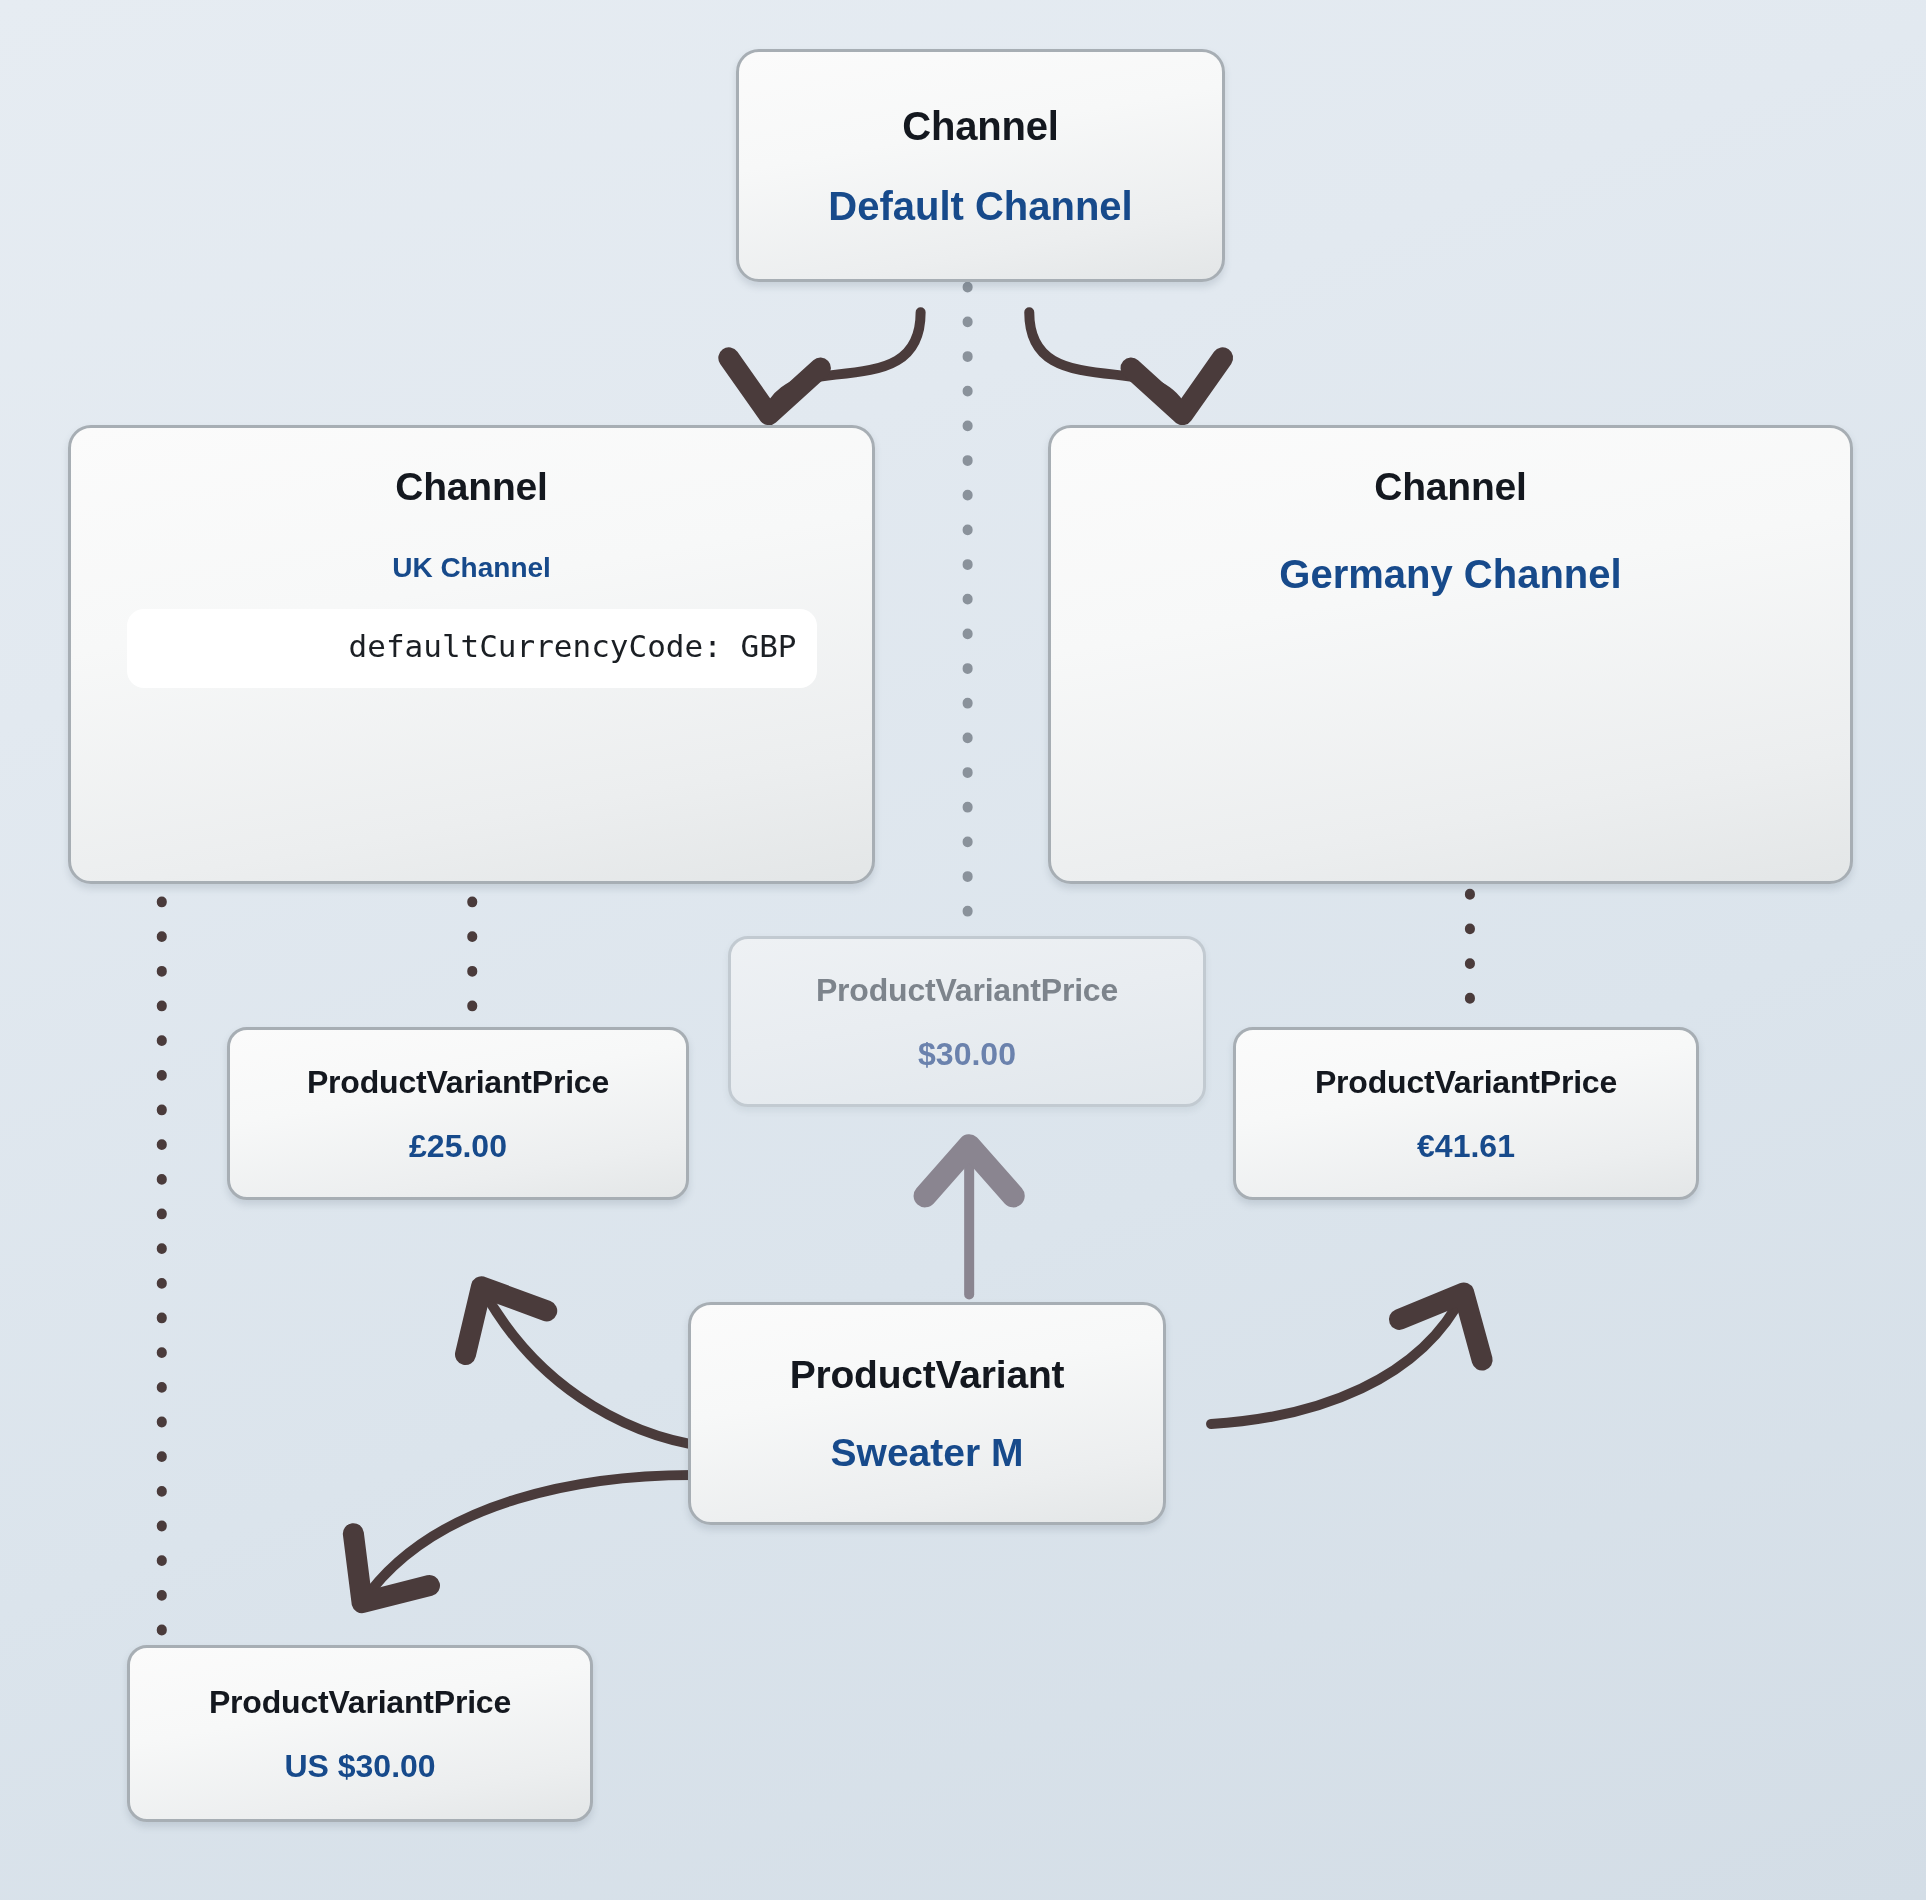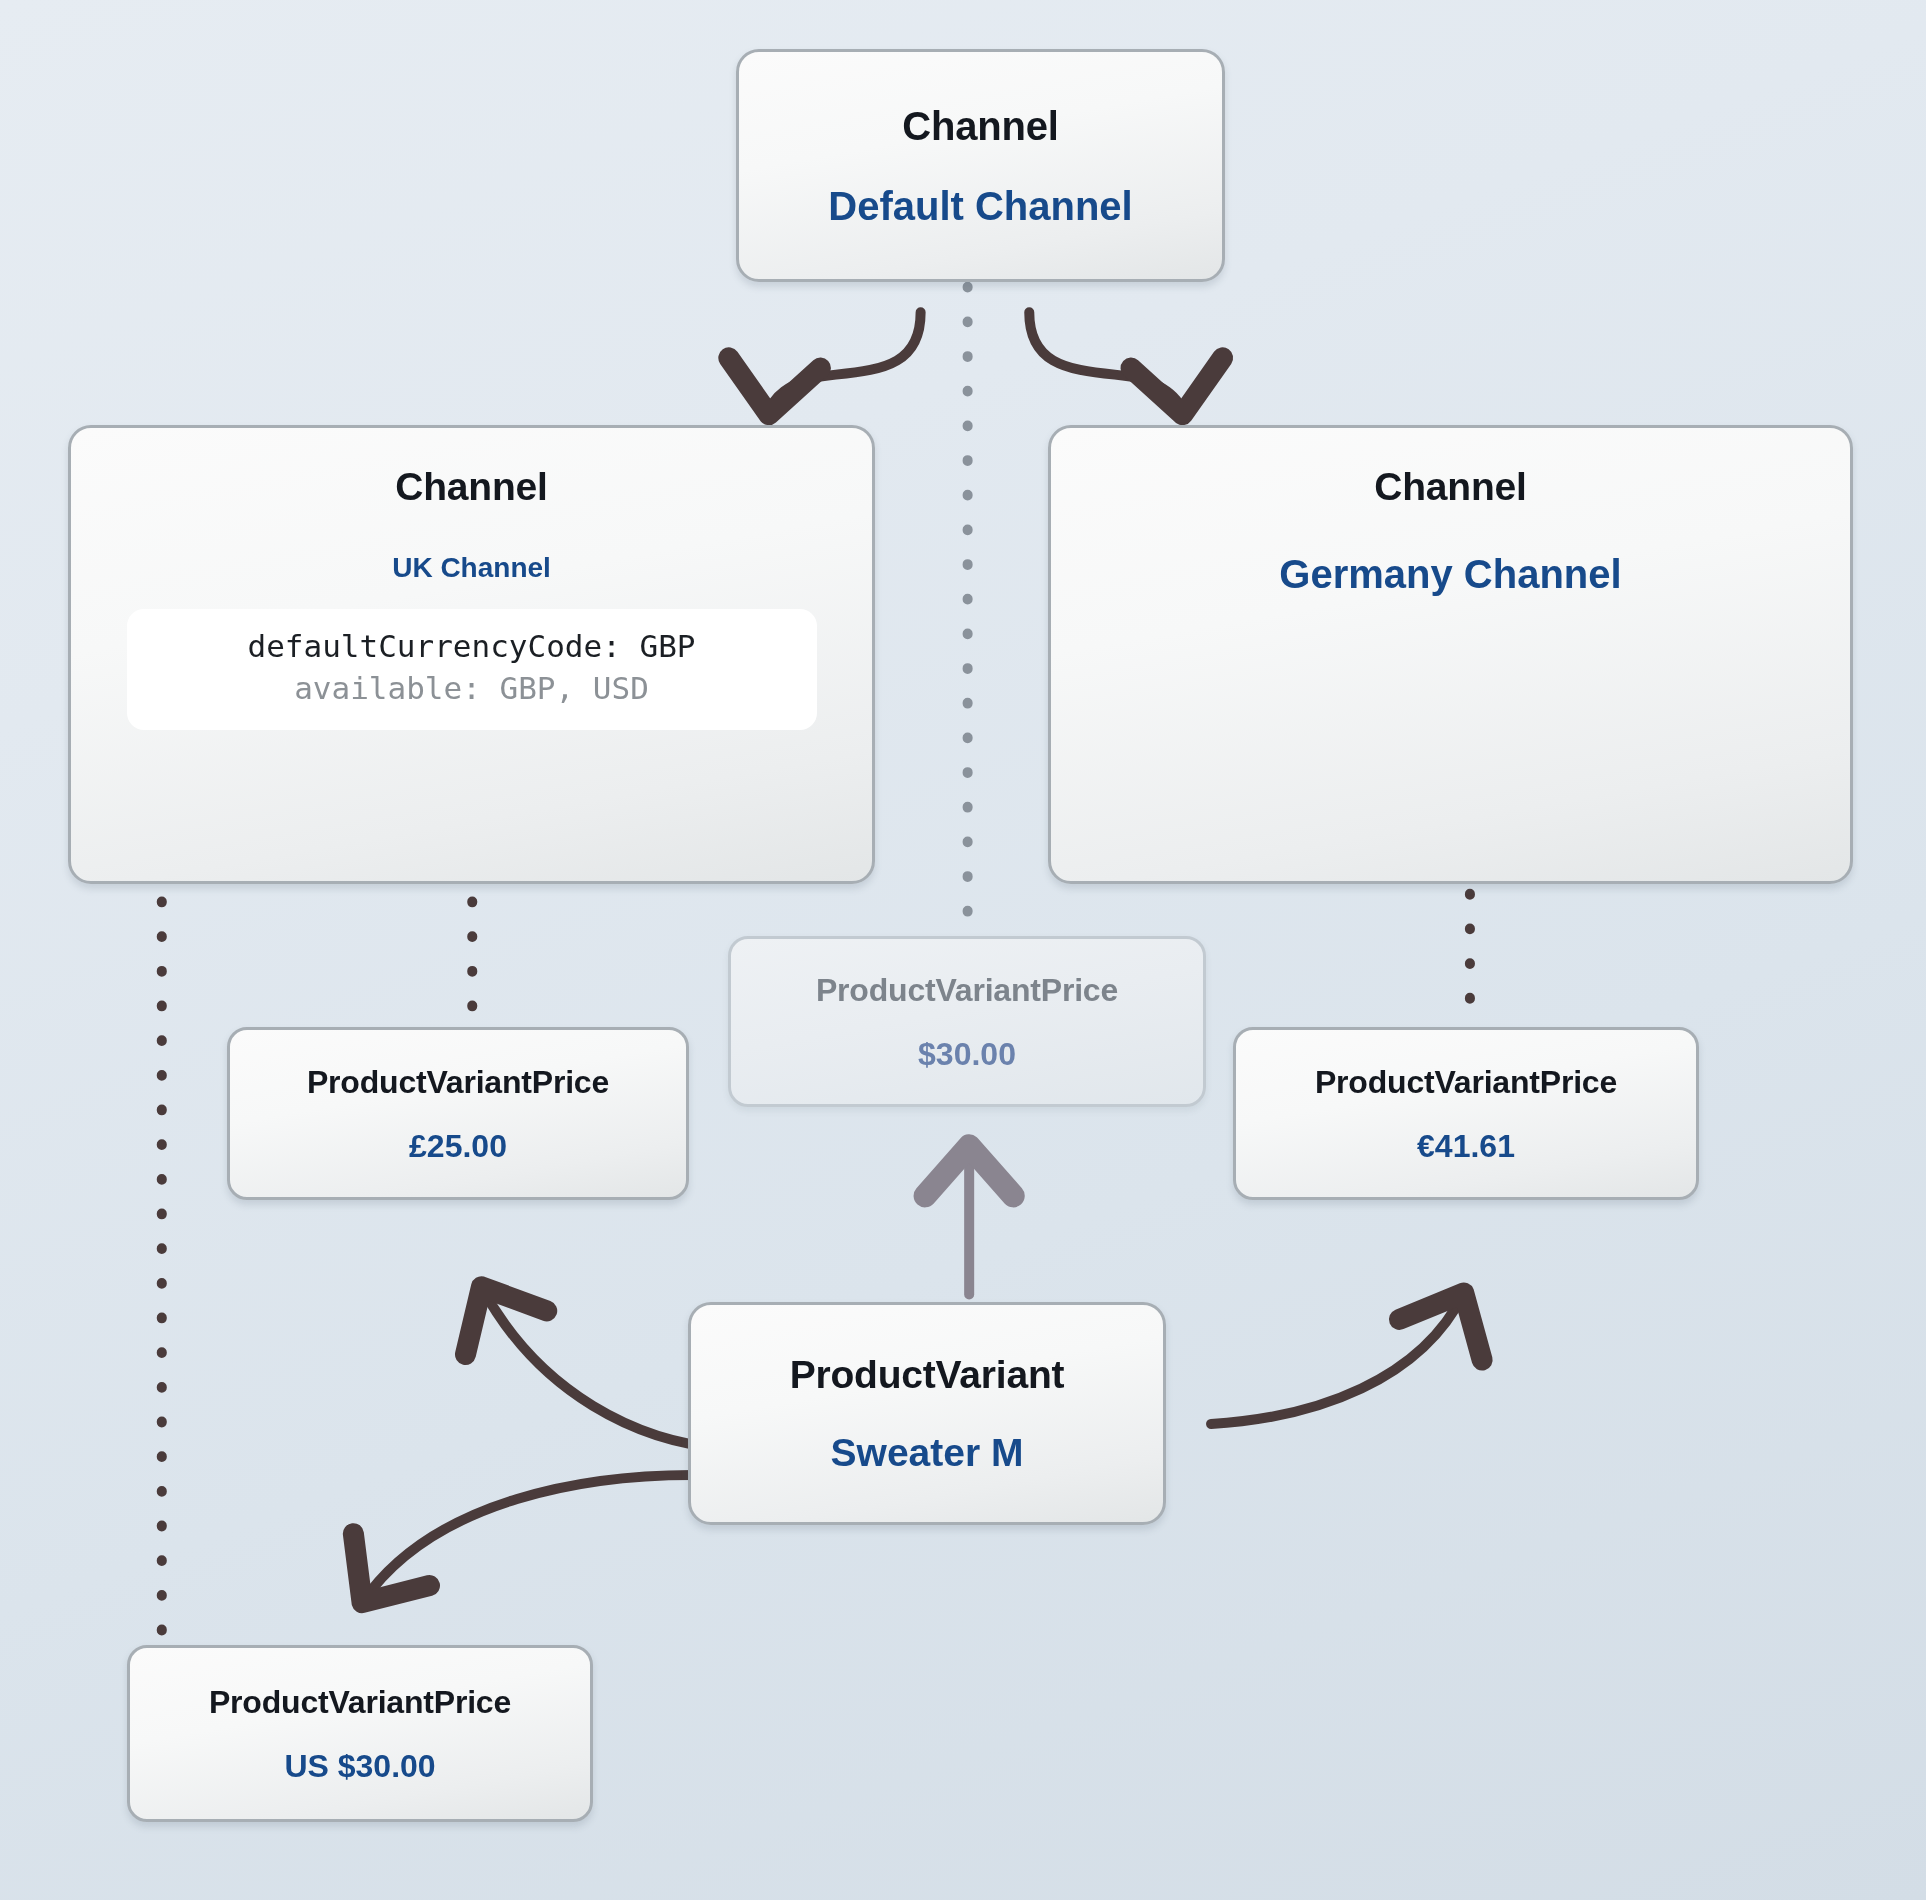--- a/index.html
+++ b/index.html
@@ -52,21 +52,21 @@
   #node-germany-channel{left:1048px;top:425px;width:805px;height:459px;justify-content:flex-start;padding-top:39px;}
   #node-germany-channel .type{font-size:39px;margin-bottom:48px;}
   #node-germany-channel .name{font-size:40px;margin-bottom:43px;}
 
   .detailbox{
     background:#ffffff;
     border-radius:17px;
     box-sizing:border-box;
     padding:17px 20px 20px 20px;
     font-family:"DejaVu Sans Mono","Liberation Mono",monospace;
-    text-align:center;
+    text-align:right;
   }
   #uk-details{width:690px;}
   #de-details{width:690px;}
   .detailbox .line1{font-size:31px;color:#1b1f24;line-height:1.35;letter-spacing:0px;}
   .detailbox .line2{font-size:31px;color:#8c9196;line-height:1.35;letter-spacing:0px;}
 
   
   .price-node{border-radius:20px;}
   .price-node .type{font-size:32px;margin-bottom:32px;}
   .price-node .name{font-size:32px;}
@@ -129,21 +129,20 @@
   <div class="node" id="node-default-channel">
     <div class="type">Channel</div>
     <div class="name">Default Channel</div>
   </div>
 
   <div class="node" id="node-uk-channel">
     <div class="type">Channel</div>
     <div class="name">UK Channel</div>
     <div class="detailbox" id="uk-details">
       <div class="line1">defaultCurrencyCode: GBP</div>
-      <div class="line2">available: GBP, USD</div>
     </div>
   </div>
 
   <div class="node" id="node-germany-channel">
     <div class="type">Channel</div>
     <div class="name">Germany Channel</div>
   </div>
 
   <div class="node price-node" id="node-price-gbp">
     <div class="type">ProductVariantPrice</div>

